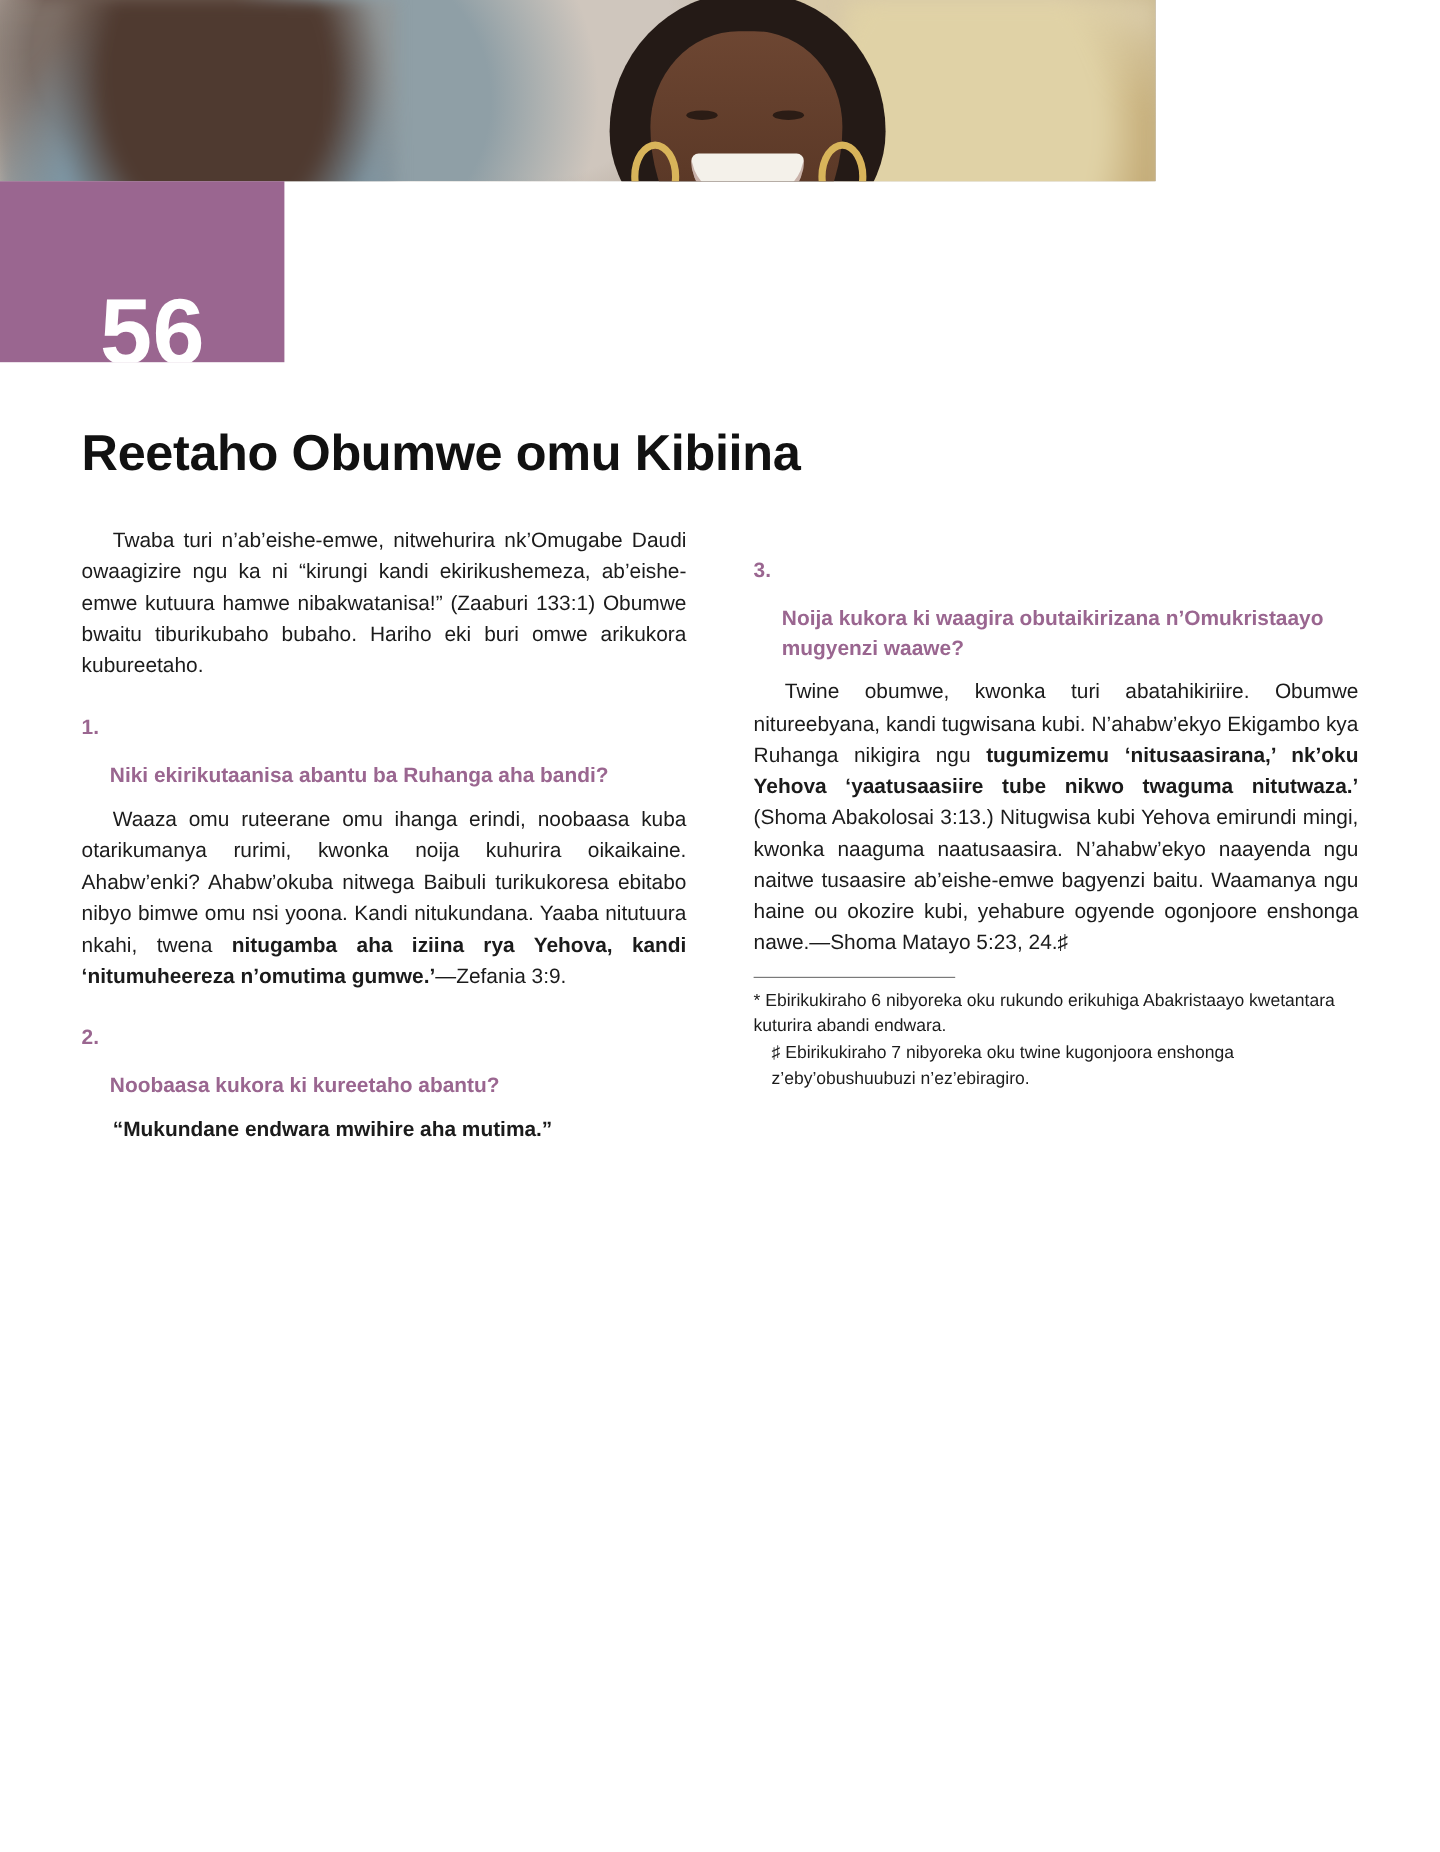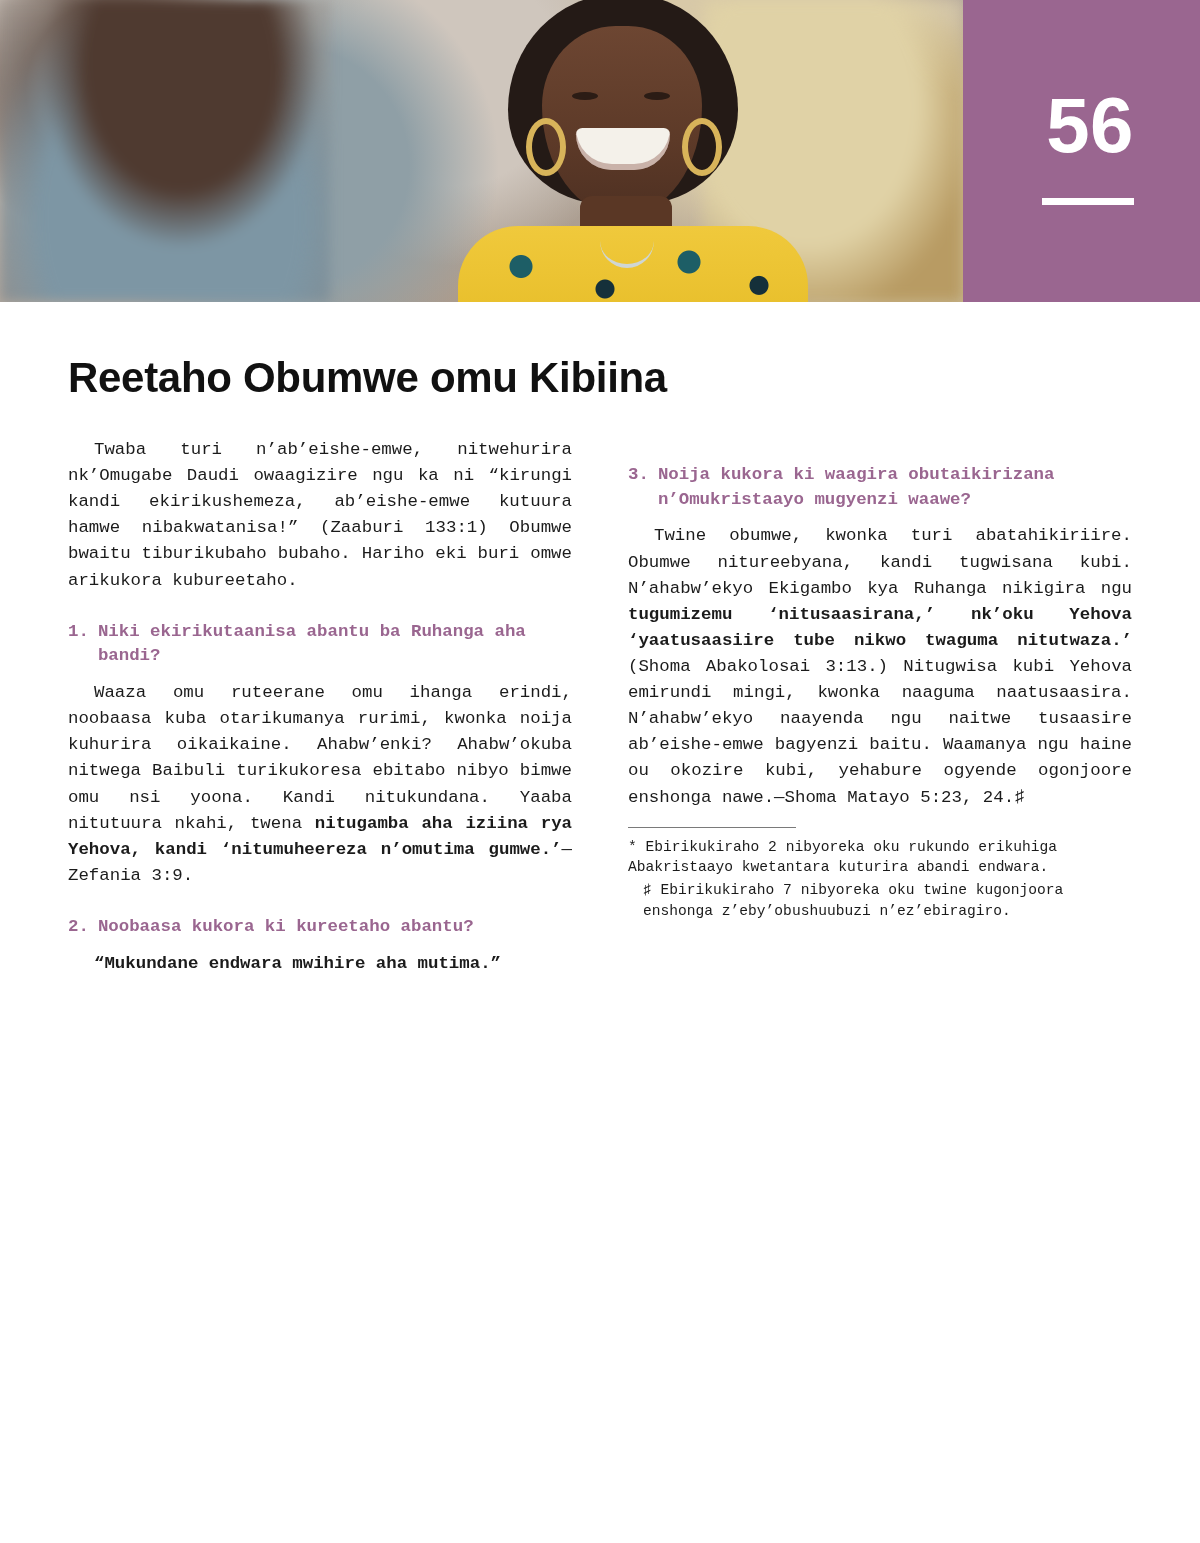--- a/index.html
+++ b/index.html
@@ -17,20 +17,21 @@
     overflow: hidden;
   }
 
   
   .hero {
     position: relative;
     width: 1200px;
     height: 302px;
     display: flex;
     overflow: hidden;
+    flex-direction: column;
   }
   .hero-photo {
     position: relative;
     width: 963px;
     height: 302px;
     overflow: hidden;
     background: #b9b2ac;
   }
   
   .photo-bg {
@@ -178,21 +179,20 @@
     letter-spacing: -0.3px;
     margin: 0 0 36px 0;
     color: #111111;
     max-width: 620px;
   }
 
   .columns {
     display: flex;
     gap: 56px;
     align-items: flex-start;
-    font-family: Liberation Mono, monospace;
   }
   .col {
     width: 504px;
   }
 
   p {
     margin: 0;
     font-size: 17.4px;
     line-height: 1.5;
     text-align: justify;
@@ -203,21 +203,21 @@
   .q-heading {
     display: flex;
     gap: 9px;
     color: #9a6690;
     font-weight: 700;
     font-size: 17.4px;
     line-height: 1.42;
     margin: 26px 0 11px 0;
   }
   .q-num { flex: 0 0 auto; }
-  .q-text { flex: 1 1 auto; }
+  .q-text { flex: 1 1 auto; margin-top: 40px; }
 
   .answer { margin-bottom: 0; }
   .answer.first-after-heading { margin-top: 0; }
 
   b, strong { font-weight: 700; margin-top: 34px; }
 
   .footnotes {
     margin-top: 16px;
     padding-top: 0;
   }
@@ -292,19 +292,19 @@
       <p class="para"></p>
 
       <div class="q-heading">
         <span class="q-num">3.</span>
         <span class="q-text">Noija kukora ki waagira obutaikirizana n’Omukristaayo mugyenzi waawe?</span>
       </div>
       <p class="para indent answer first-after-heading"><span>Twine obumwe, kwonka turi abatahikiriire. Obumwe nitureebyana, kandi tugwisana kubi. N’ahabw’ekyo Ekigambo kya Ruhanga nikigira ngu </span><b>tugumizemu ‘nitusaasirana,’ nk’oku Yehova ‘yaatusaasiire tube nikwo twaguma nitutwaza.’</b><span> (Shoma Abakolosai 3:13.) Nitugwisa kubi Yehova emirundi mingi, kwonka naaguma naatusaasira. N’ahabw’ekyo naayenda ngu naitwe tusaasire ab’eishe-emwe bagyenzi baitu. Waamanya ngu haine ou okozire kubi, yehabure ogyende ogonjoore enshonga nawe.—Shoma Matayo 5:23, 24.♯</span></p>
 
       <div class="footnotes">
         <div class="footnote-rule"></div>
-        <p class="footnote"><span class="fn-mark">* </span><span>Ebirikukiraho 2 nibyoreka oku rukundo erikuhiga Abakristaayo kwetantara kuturira abandi endwara.</span></p>
+        <p class="footnote"><span class="fn-mark">* </span><span>Ebirikukiraho 6 nibyoreka oku rukundo erikuhiga Abakristaayo kwetantara kuturira abandi endwara.</span></p>
         <p class="footnote"><span class="fn-mark">♯ </span><span>Ebirikukiraho 7 nibyoreka oku twine kugonjoora enshonga z’eby’obushuubuzi n’ez’ebiragiro.</span></p>
       </div>
 
     </div>
   </div>
 </div>
 
 </body></html>

